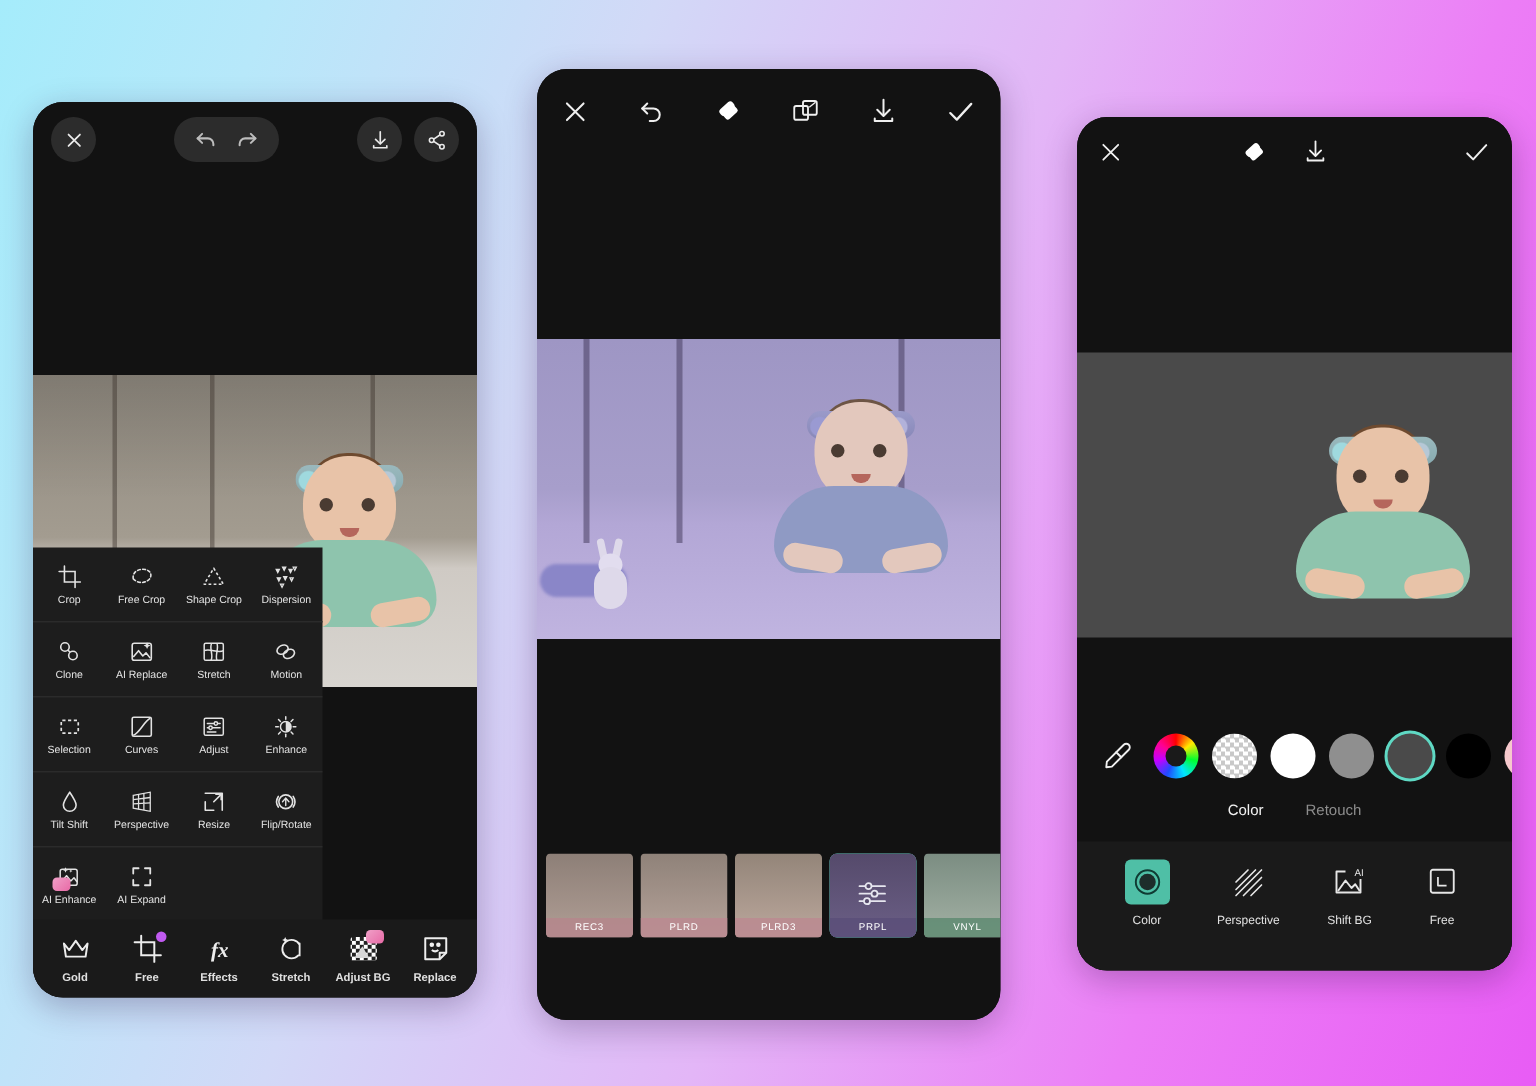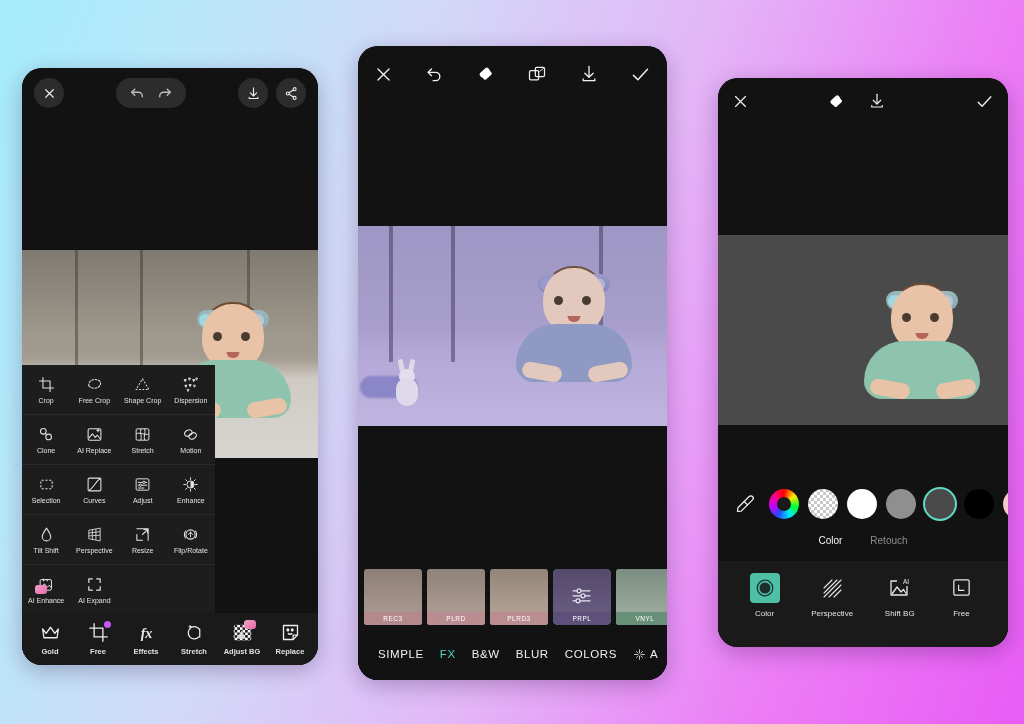--- a/index.html
+++ b/index.html
@@ -757,35 +757,20 @@
             </svg>
         </span>
         <div class="ft-name" style="background:rgba(90,78,120,.8)">PRPL</div>
       </div>
       <div class="filter-thumb">
         <div class="ft-img" style="background:linear-gradient(#7b8d82,#a3b1a4)"></div>
         <div class="ft-name" style="background:rgba(95,139,114,.85)">VNYL</div>
       </div>
     </div>
 
-    <div id="p2-tabs">
-      <span class="ftab">SIMPLE</span>
-      <span class="ftab active">FX</span>
-      <span class="ftab">B&amp;W</span>
-      <span class="ftab">BLUR</span>
-      <span class="ftab">COLORS</span>
-      <span class="ftab ftab-ai">
-        <span class="ic">
-          <svg width="13" height="13" viewBox="0 0 24 24" fill="none" stroke="#efefef" stroke-width="1.5" stroke-linecap="round">
-              <path d="M12 3 V9 M12 15 V21 M3 12 H9 M15 12 H21 M6.5 6.5 L9.5 9.5 M14.5 14.5 L17.5 17.5 M17.5 6.5 L14.5 9.5 M9.5 14.5 L6.5 17.5"></path>
-            </svg>
-        </span>
-        <span>A</span>
-      </span>
-    </div>
 
   </div>
 </div>
 
 <div class="phone" id="phone-3">
   <div class="screen">
 
     <div class="topbar" id="p3-top">
       <div class="flat-btn">
         <span class="ic">

